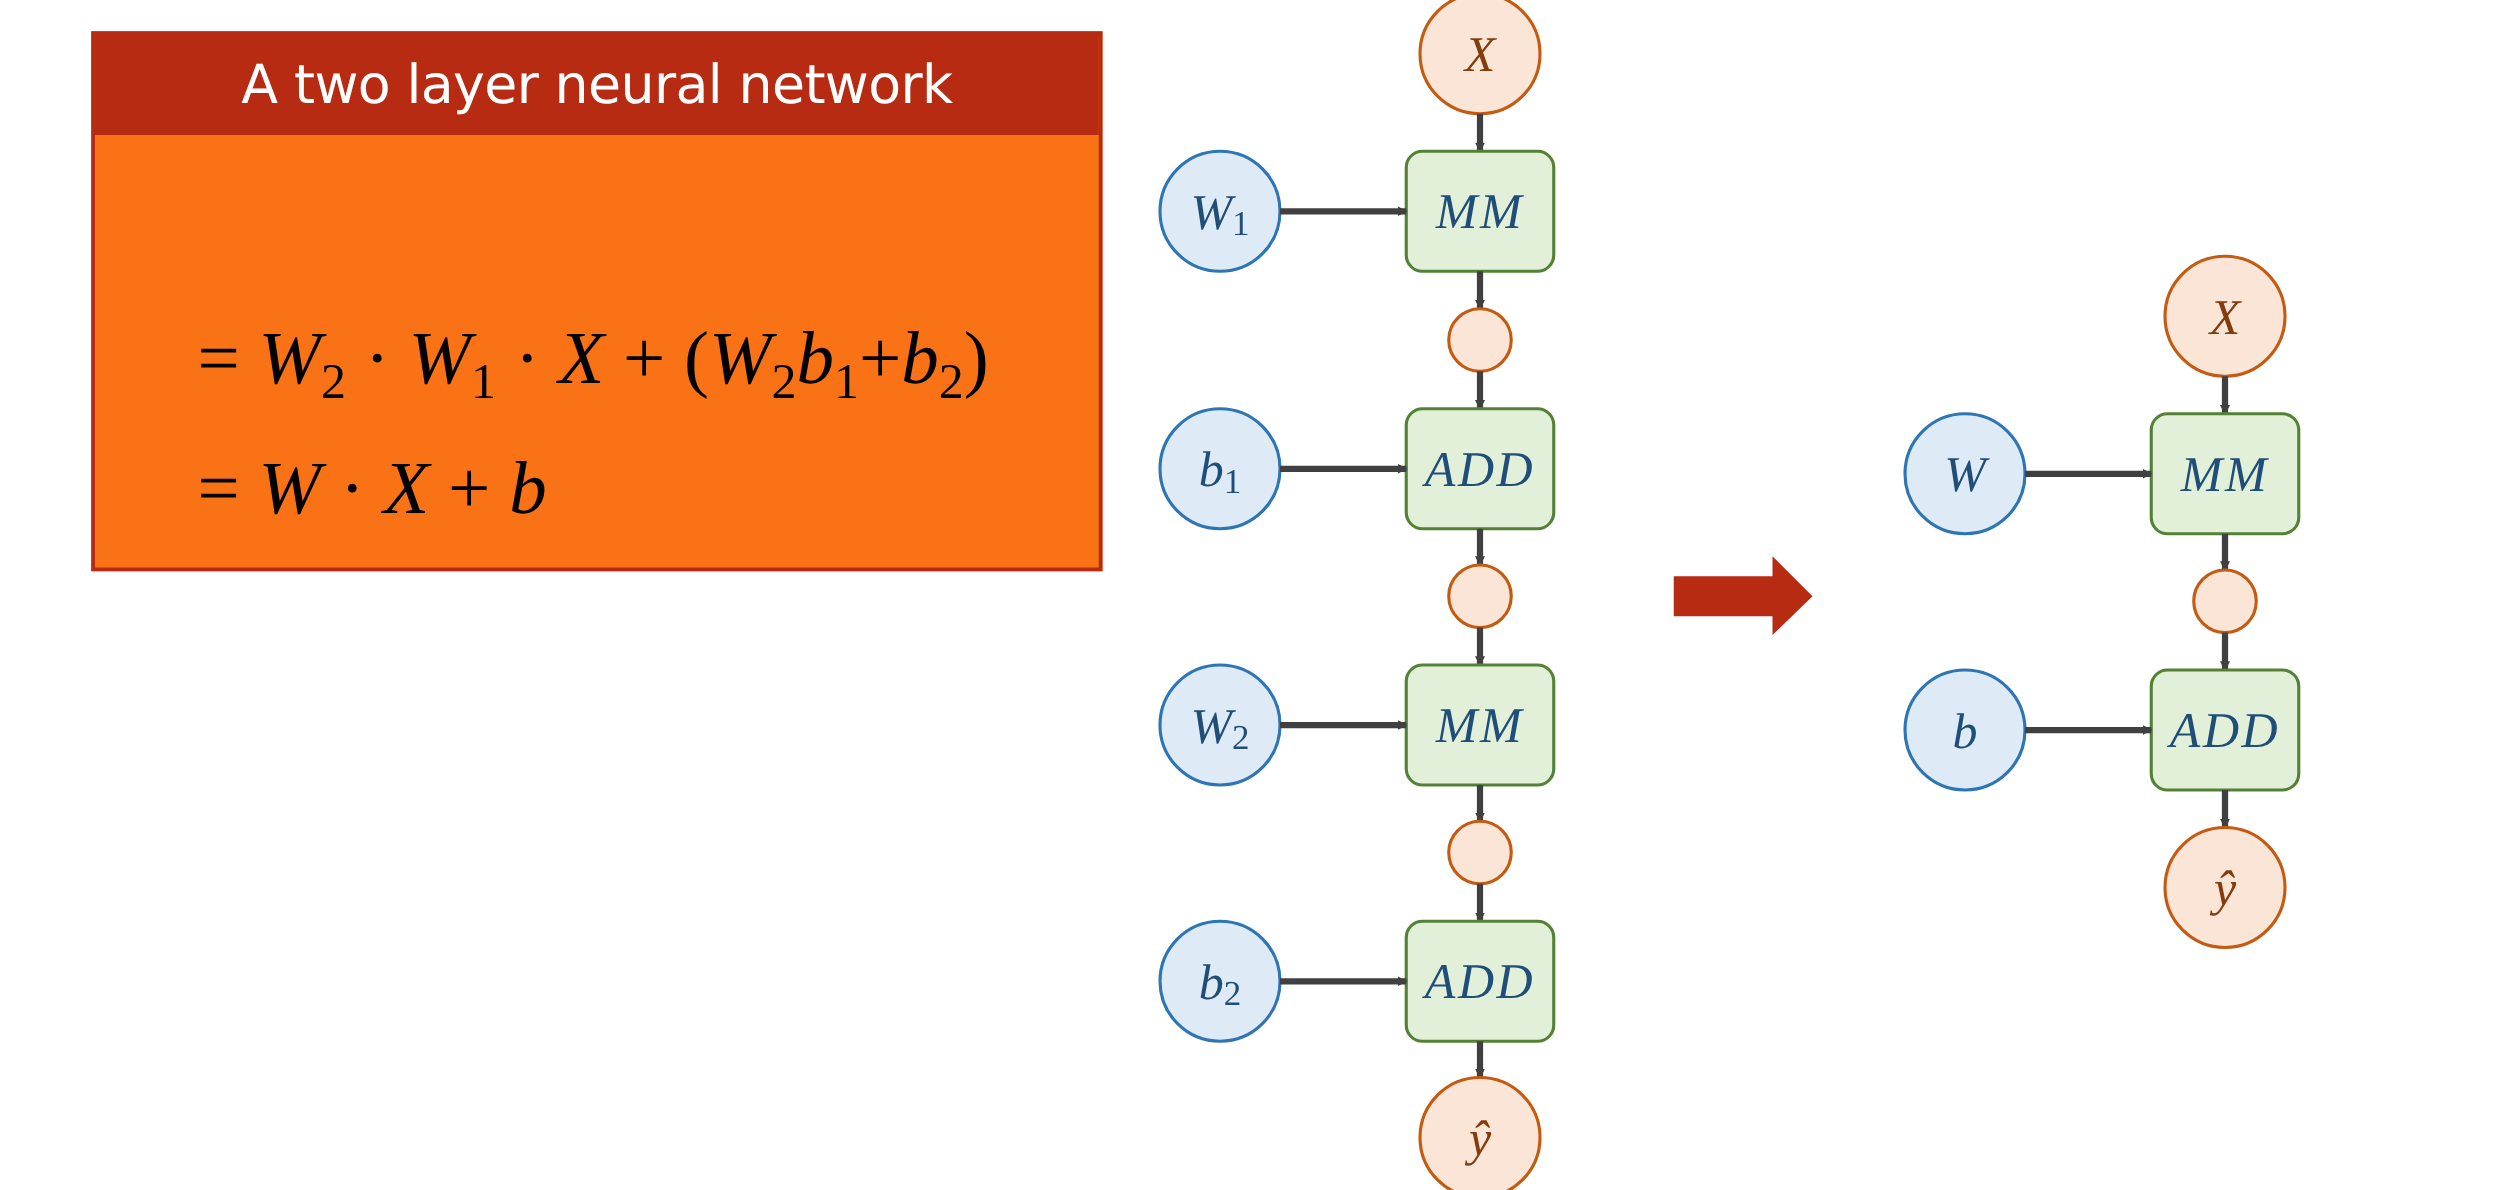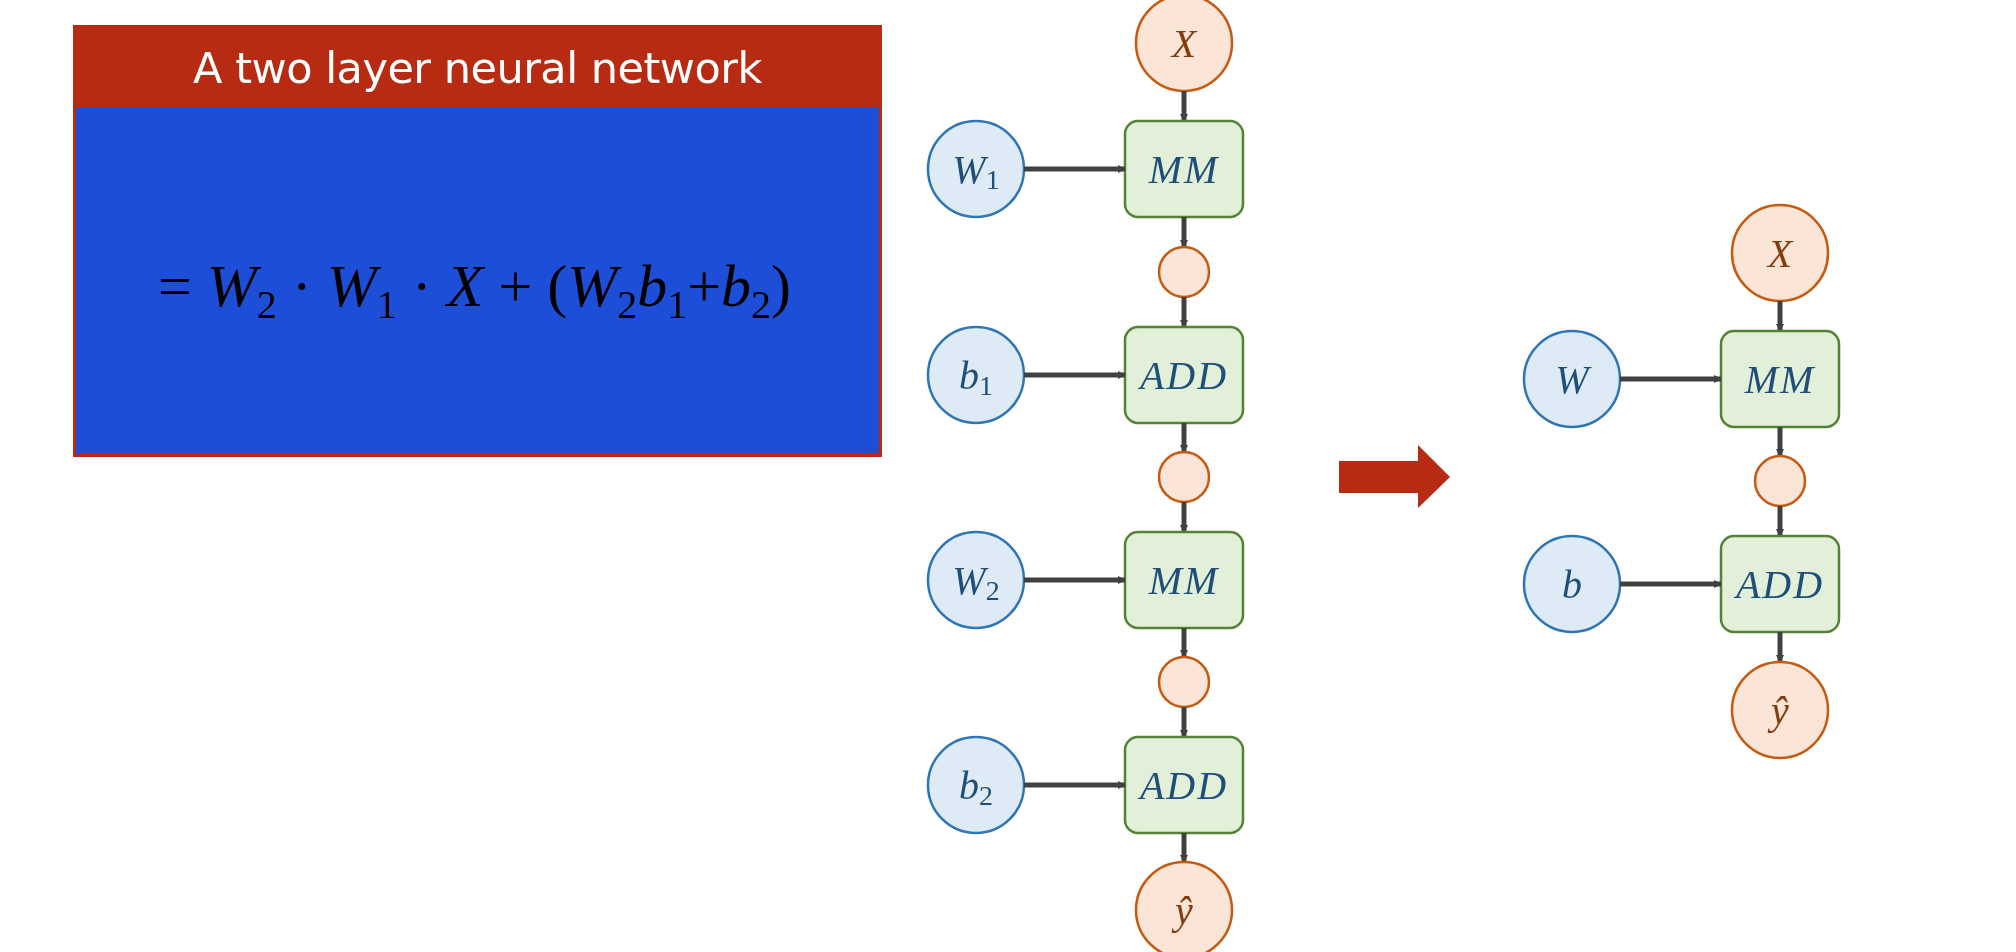--- a/index.html
+++ b/index.html
@@ -1,34 +1,35 @@
 <!DOCTYPE html>
 <html><head>
 <meta charset="utf-8">
 <style>
   html, body { margin:0; padding:0; background:#ffffff; }
   body { width:2016px; height:952px; position:relative; overflow:hidden; font-family:"Liberation Serif", serif; }
-  .eq-box { position:absolute; left:73px; top:25px; width:803px; height:426px; border:3px solid #b62b12; background:#1d4ed8; }
+  .eq-box { position:absolute; left:73px; top:25px; width:803px; height:426px; border:3px solid #b62b12; background:#f97316; }
   .eq-header { position:absolute; left:0; top:0; width:100%; height:80px; background:#b62b12; color:#fff;
     font-family:"DejaVu Sans", sans-serif; font-size:43px; line-height:80px; text-align:center; letter-spacing:-0.5px; }
   .eq-line { position:absolute; font-family:"Liberation Serif", serif; font-size:60px; color:#000; white-space:nowrap; line-height:1; }
   .eq-line .v { font-style:italic; }
   .eq-line .op { font-style:normal; }
   .eq-line sub { font-size:40px; font-style:normal; vertical-align:-12px; line-height:0; }
   .hat { position:relative; display:inline-block; font-style:italic; }
   .hat::before { content:"^"; position:absolute; left:10px; top:-18px; font-style:normal; font-size:48px; }
   svg#graph { position:absolute; left:0; top:0; }
   .node-text { font-family:"Liberation Serif", serif; font-style:italic; font-size:40px; }
 </style>
 </head>
 <body>
 
 <div class="eq-box">
   <div class="eq-header">A two layer neural network</div>
   <div class="eq-line" style="left:82px; top:228px;"><span class="op">= </span><span class="v">W</span><sub>2</sub><span class="op"> · </span><span class="v">W</span><sub>1</sub><span class="op"> · </span><span class="v">X</span><span class="op"> + (</span><span class="v">W</span><sub>2</sub><span class="v">b</span><sub>1</sub><span class="op">+</span><span class="v">b</span><sub>2</sub><span class="op">)</span></div>
+  <div class="eq-line" style="left:82px; top:332px;"><span class="op">= </span><span class="v">W</span><span class="op"> · </span><span class="v">X</span><span class="op"> + </span><span class="v">b</span></div>
 </div>
 
 <svg id="graph" width="2016" height="952">
   <defs>
     <marker id="ah" markerWidth="8" markerHeight="8" refX="7" refY="4" orient="auto" markerUnits="userSpaceOnUse" viewBox="0 0 8 8">
       <path d="M0,0 L8,4 L0,8 z" fill="#404040"></path>
     </marker>
   </defs>
   <g id="g-before">
       <circle cx="1184" cy="43" r="48" fill="#fbe5d6" stroke="#c55a11" stroke-width="2.5"></circle>

